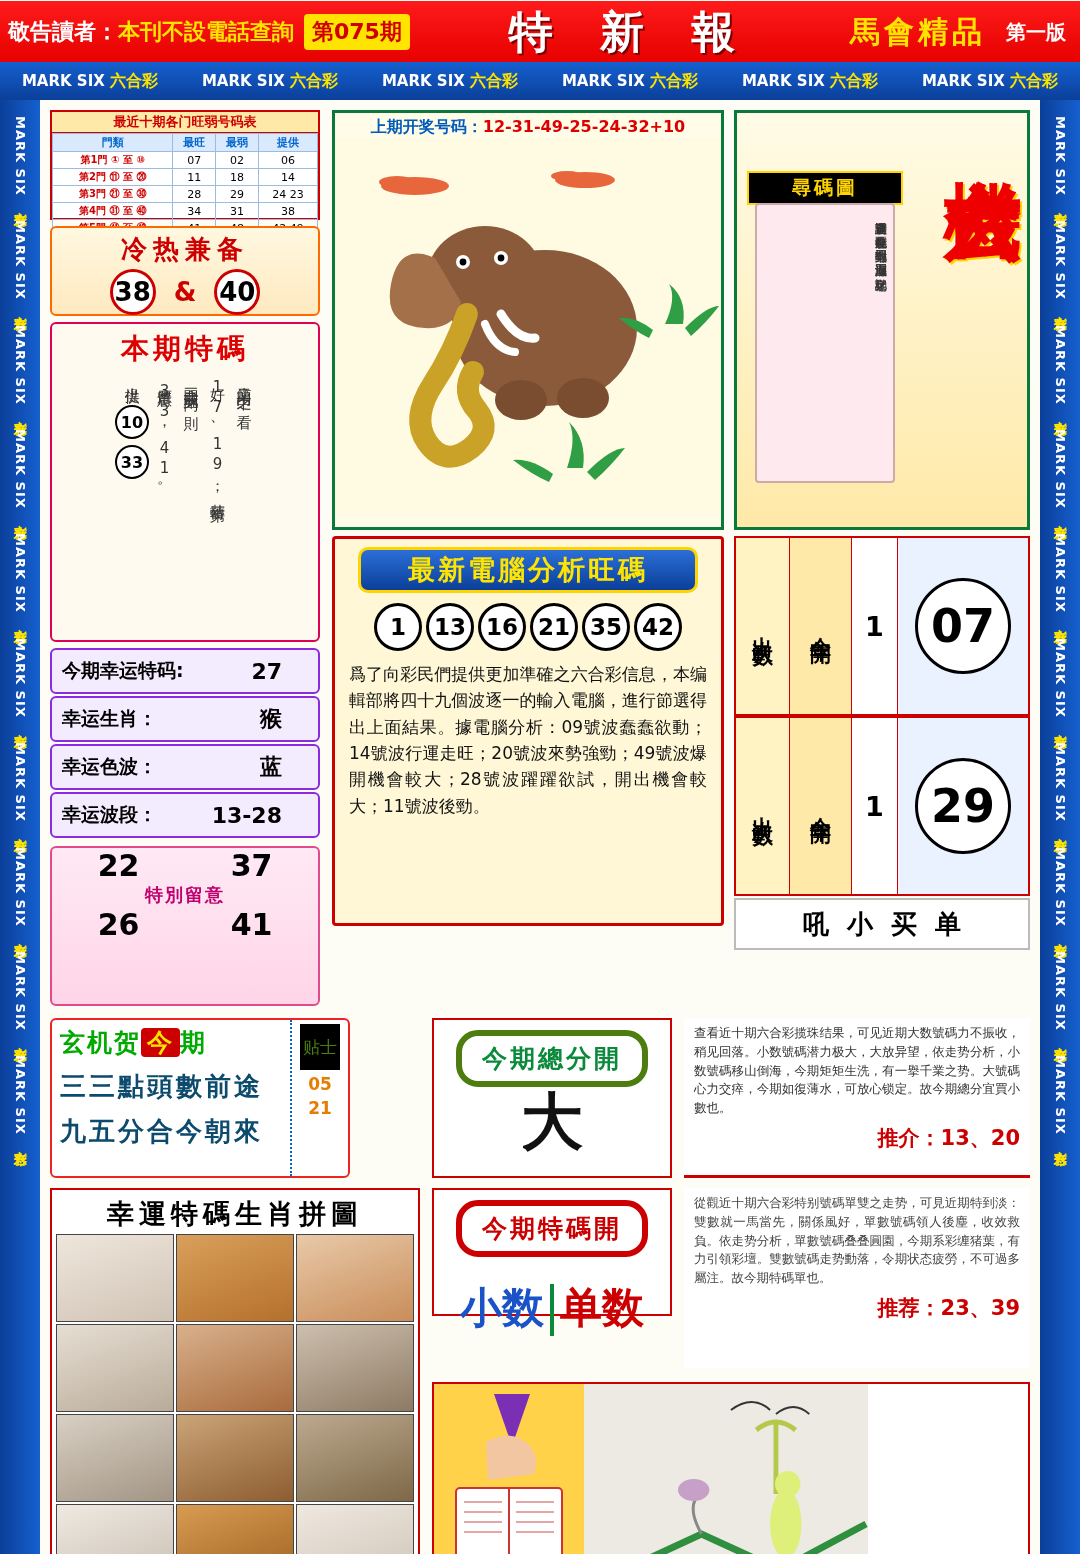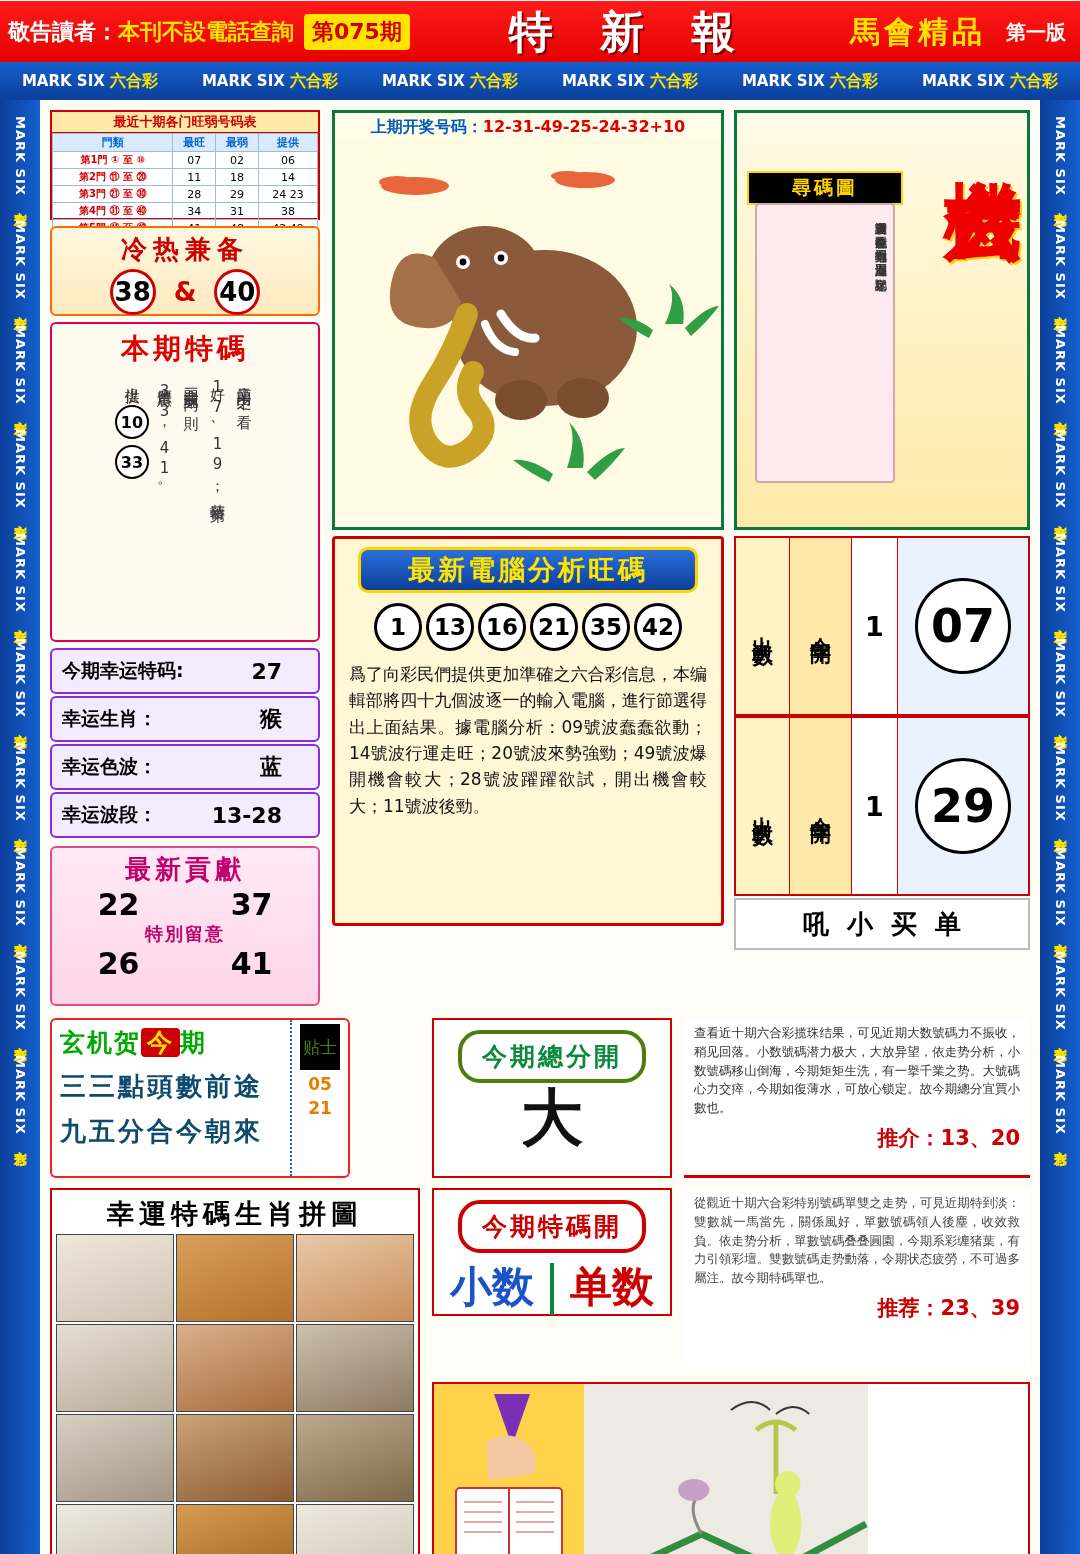--- a/index.html
+++ b/index.html
@@ -241,32 +241,32 @@
   }
 
   
   .sumblock {
     left:392px; top:836px; width:240px; height:160px;
     border:2px solid #c00; background:#fff;
     display:flex; flex-direction:column; align-items:center;
   }
   .pill {
     margin-top:10px; padding:6px 20px; border-radius:22px;
-    background:#fff; border:4px solid #4d7c0f; color:#0a8a3a;
+    background:#fff; border:6px solid #4d7c0f; color:#0a8a3a;
     font-size:25px; font-weight:bold; letter-spacing:3px;
   }
   .pill.red { border-color:#c00; color:#c00; }
   .bigchar { font-size:62px; font-weight:bold; color:#111; line-height:1; margin-top:4px;}
 
   .temablock {
     left:392px; top:1006px; width:240px; height:128px;
     border:2px solid #c00; background:#fff;
     display:flex; flex-direction:column; align-items:center;
   }
-  .twoword { display:flex; gap:16px; align-items:flex-end; margin-top:6px;}
+  .twoword { display:flex; gap:6px; align-items:flex-end; margin-top:23px;}
   .twoword .w { font-size:42px; font-weight:bold; }
   .twoword .w.blue { color:#1a52c8; }
   .twoword .w.red { color:#c00; }
   .twoword .sep { width:4px; height:52px; background:#0a8a3a; }
 
   
   .commentary {
     left:644px; top:836px; width:346px; height:160px;
     border-bottom:3px solid #c00; background:#fff; padding:6px 10px;
   }
@@ -422,21 +422,20 @@
     <div class="box luckyrow" style="top:644px">
       <span class="lab">幸运色波：</span>
       <span class="val">蓝</span>
     </div>
     <div class="box luckyrow" style="top:692px">
       <span class="lab">幸运波段：</span>
       <span class="val">13-28</span>
     </div>
 
     <div class="box contrib" style="top:746px">
-      <div class="t">最新貢獻</div>
       <div class="pair">
         <span>22</span>
         <span>37</span>
       </div>
       <div class="note">特別留意</div>
       <div class="pair">
         <span>26</span>
         <span>41</span>
       </div>
     </div>

